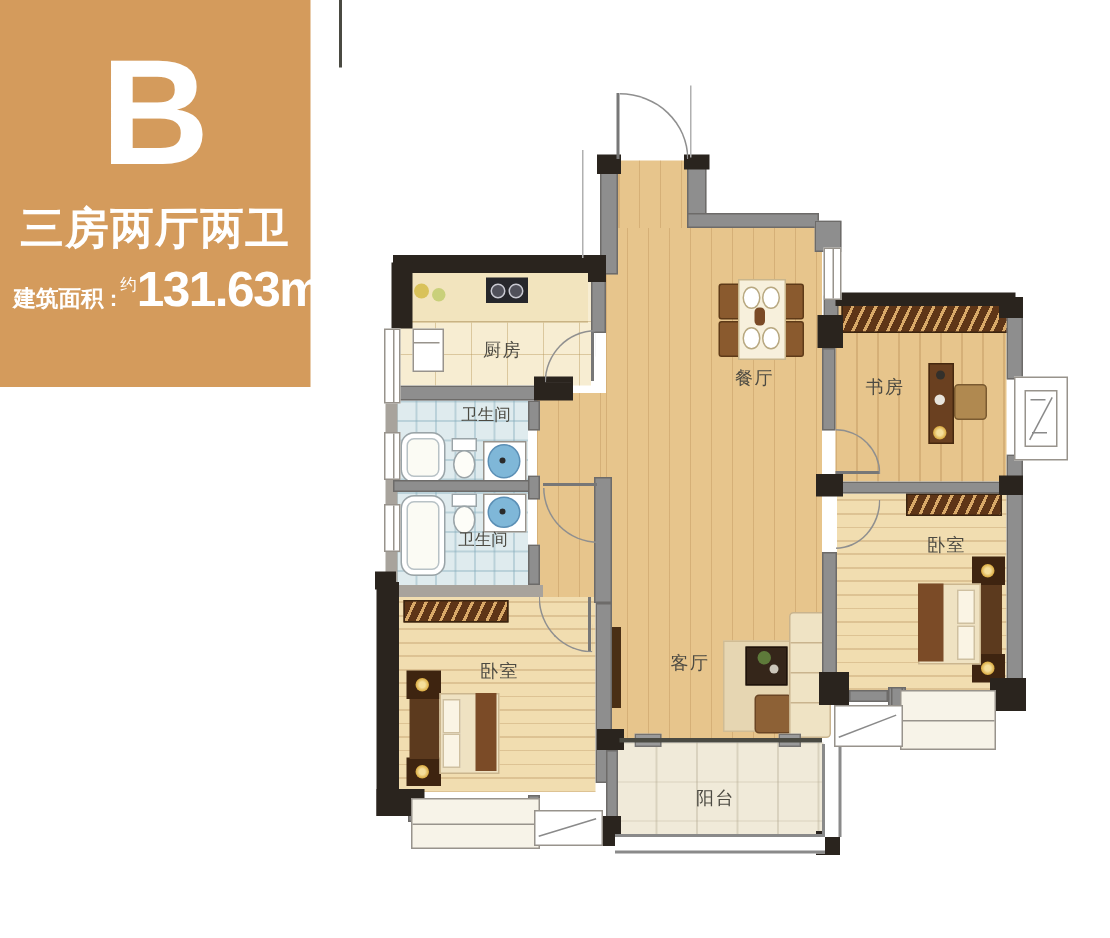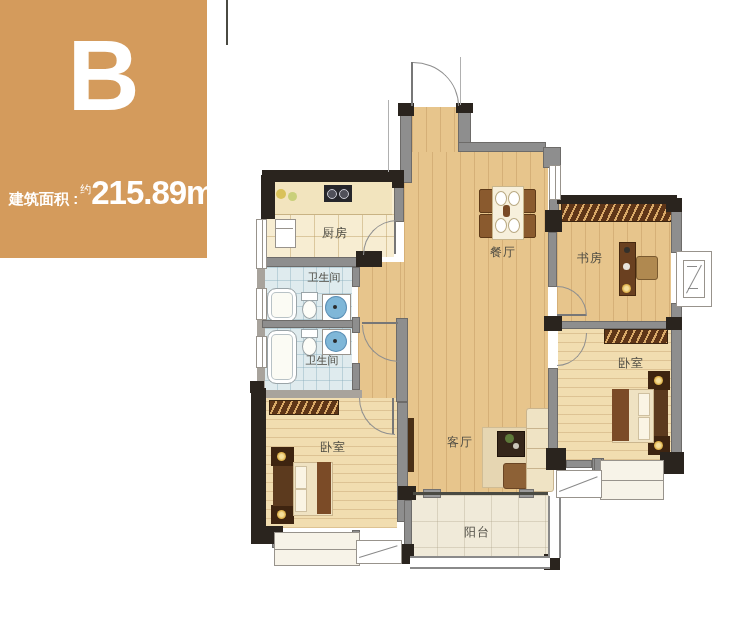--- a/index.html
+++ b/index.html
@@ -58,21 +58,22 @@
   .throw{background:#7B4B27;}
   .pillow{background:#FAF4E4;border:1px solid #CFC0A0;}
   .nstand{background:#3E2410;}
   .hboard{background:#5C3A1E;}
 </style>
 </head>
 <body>
 
 <div class="a panel">
   <div class="a unit-letter">B</div>
-  <div class="a area-line"><span class="area-prefix">建筑面积 :</span><span class="area-approx">约</span><span class="area-value">215.89m</span><sup class="area-sup">2</sup></div>
+  <div class="a unit-title">三房两厅两卫</div>
+  <div class="a area-line"><span class="area-prefix">建筑面积 :</span><span class="area-approx">约</span><span class="area-value">131.63m</span><sup class="area-sup">2</sup></div>
 </div>
 
 <div class="a" style="left:0;top:0;width:740px;height:625px;">
 
   <div class="a" style="left:226px;top:0;width:2px;height:45px;background:#4a4a42;"></div>
 
   <div class="a wood" style="left:412px;top:107px;width:46px;height:47px;"></div>
   <div class="a wood" style="left:404px;top:152px;width:144px;height:340px;"></div>
   <div class="a wood" style="left:358px;top:262px;width:46px;height:136px;"></div>
   <div class="a wood" style="left:557px;top:204px;width:114px;height:117px;"></div>

